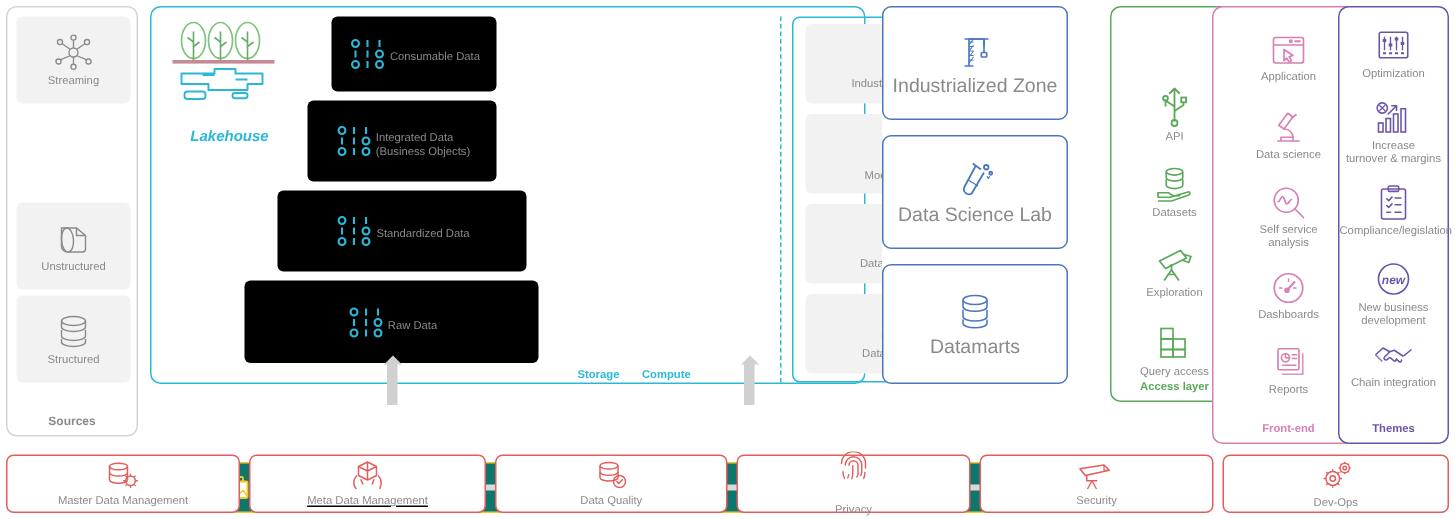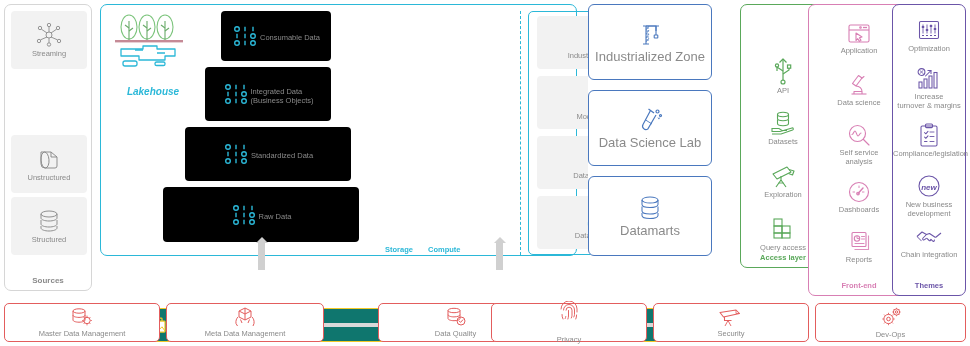--- a/index.html
+++ b/index.html
@@ -561,32 +561,32 @@
         <svg width="24" height="20" viewBox="0 0 24 20" fill="none" stroke="#e35d5d" stroke-width="1">
           <ellipse cx="9" cy="4" rx="6" ry="2.2"></ellipse>
           <path d="M3 4v9c0 1.2 2.7 2.2 6 2.2s6-1 6-2.2V4"></path>
           <path d="M3 8.2c0 1.2 2.7 2.2 6 2.2s6-1 6-2.2"></path>
           <circle cx="17" cy="13.5" r="3.2"></circle>
           <path d="M17 8.6v1.4M17 17v1.4M12.1 13.5h1.4M20.5 13.5h1.4M13.6 10.1l1 1M20.4 16.9l-1-1M13.6 16.9l1-1M20.4 10.1l-1 1" stroke-width="0.85"></path>
         </svg>
       </span>
       <span class="lbl">Master Data Management</span>
     </div>
-    <div class="gov-box" style="left:162px; width:158px;">
+    <div class="gov-box" style="left:162px; width:158px;text-decoration:underline;">
       <span class="ico">
         <svg width="24" height="20" viewBox="0 0 24 20" fill="none" stroke="#e35d5d" stroke-width="1" stroke-linejoin="round">
           <path d="M12 1 18 4v6l-6 3-6-3V4z"></path>
           <path d="M12 1v6M6 4l6 3 6-3M12 7v6"></path>
           <path d="M5 10c-1.6 1.5-2.4 4-2 6.5l1.5 2.5M19 10c1.6 1.5 2.4 4 2 6.5L20 19"></path>
           <path d="M7.5 12.5 9 16M16.5 12.5 15 16"></path>
         </svg>
       </span>
       <span class="lbl">Meta Data Management</span>
     </div>
-    <div class="gov-box" style="left:326px; width:155px;margin-left:48px;">
+    <div class="gov-box" style="left:326px; width:155px;">
       <span class="ico">
         <svg width="22" height="20" viewBox="0 0 22 20" fill="none" stroke="#e35d5d" stroke-width="1">
           <ellipse cx="9" cy="3.5" rx="6" ry="2.2"></ellipse>
           <path d="M3 3.5v8c0 1.2 2.7 2.2 6 2.2s6-1 6-2.2v-8"></path>
           <path d="M3 7.7c0 1.2 2.7 2.2 6 2.2s6-1 6-2.2"></path>
           <circle cx="16" cy="14" r="4"></circle>
           <path d="m14.2 14 1.3 1.4 2.4-2.6" stroke-linecap="round" stroke-linejoin="round"></path>
         </svg>
       </span>
       <span class="lbl">Data Quality</span>

